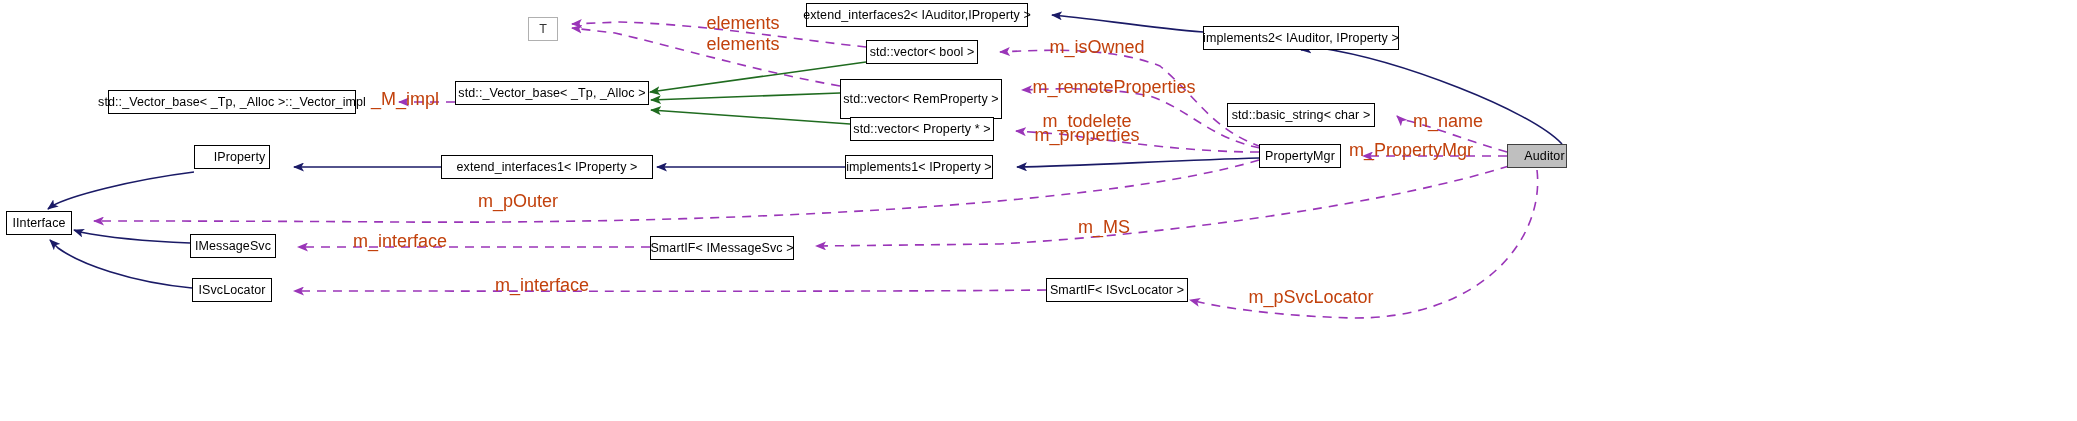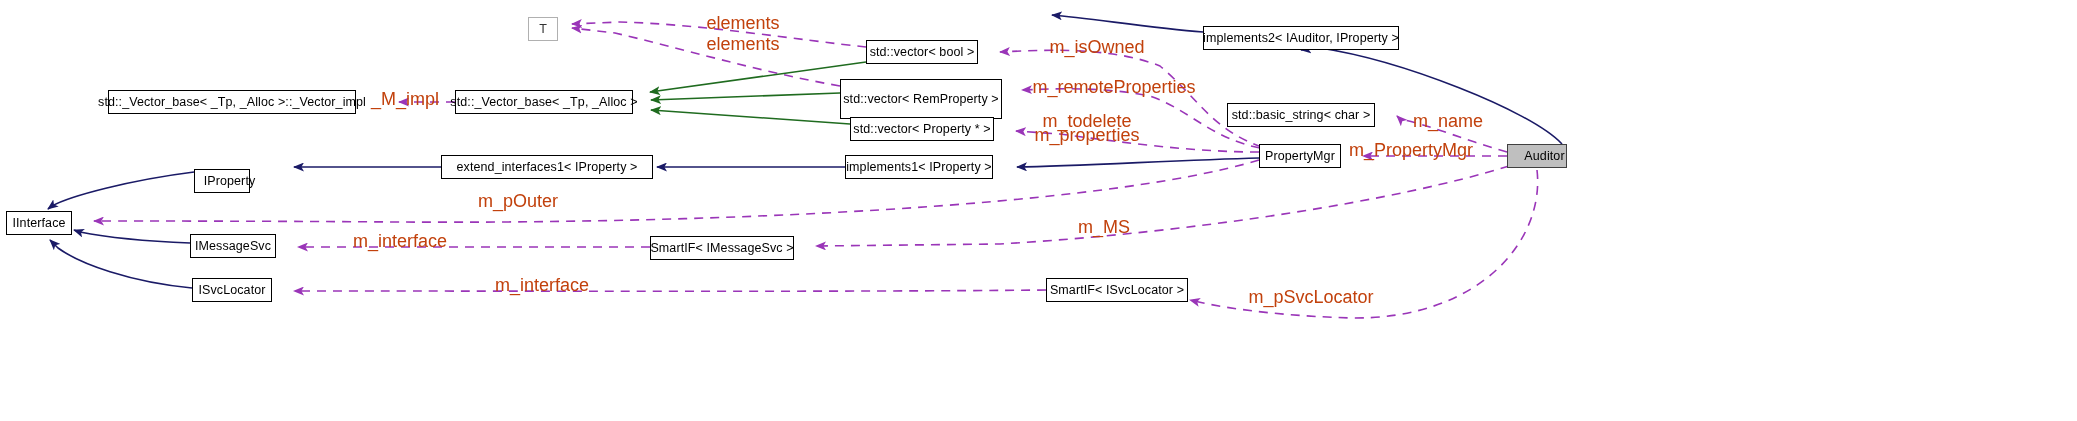--- a/index.html
+++ b/index.html
@@ -126,50 +126,53 @@
       <path d="M840,93 L651,100"></path>
 
       <path d="M850,124 L651,110"></path>
     </g>
   </svg>
 
   <div class="node-box light" style="left:528px;top:17px;width:30px;height:24px;">
     <span>T</span>
   </div>
 
+  <div class="node-box" style="left:806px;top:3px;width:222px;height:24px;">
+    <span>extend_interfaces2&lt; IAuditor,IProperty &gt;</span>
+  </div>
 
   <div class="node-box" style="left:1203px;top:26px;width:196px;height:24px;">
     <span>implements2&lt; IAuditor, IProperty &gt;</span>
   </div>
 
   <div class="node-box" style="left:866px;top:40px;width:112px;height:24px;">
     <span>std::vector&lt; bool &gt;</span>
   </div>
 
   <div class="node-box" style="left:108px;top:90px;width:248px;height:24px;">
     <span>std::_Vector_base&lt; _Tp, _Alloc &gt;::_Vector_impl</span>
   </div>
 
-  <div class="node-box" style="left:455px;top:90px;width:178px;height:24px;">
+  <div class="node-box" style="left:455px;top:81px;width:194px;height:24px;">
     <span>std::_Vector_base&lt; _Tp, _Alloc &gt;</span>
   </div>
 
   <div class="node-box" style="left:840px;top:79px;width:162px;height:40px;">
     <span>std::vector&lt; RemProperty &gt;</span>
   </div>
 
   <div class="node-box" style="left:1227px;top:103px;width:148px;height:24px;">
     <span>std::basic_string&lt; char &gt;</span>
   </div>
 
   <div class="node-box" style="left:850px;top:117px;width:144px;height:24px;">
     <span>std::vector&lt; Property * &gt;</span>
   </div>
 
-  <div class="node-box" style="left:194px;top:169px;width:56px;height:24px;padding-left:15px;">
+  <div class="node-box" style="left:194px;top:145px;width:76px;height:24px;padding-left:15px;">
     <span>IProperty</span>
   </div>
 
   <div class="node-box" style="left:441px;top:155px;width:212px;height:24px;">
     <span>extend_interfaces1&lt; IProperty &gt;</span>
   </div>
 
   <div class="node-box" style="left:845px;top:155px;width:148px;height:24px;text-align:center;">
     <span>implements1&lt; IProperty &gt;</span>
   </div>

